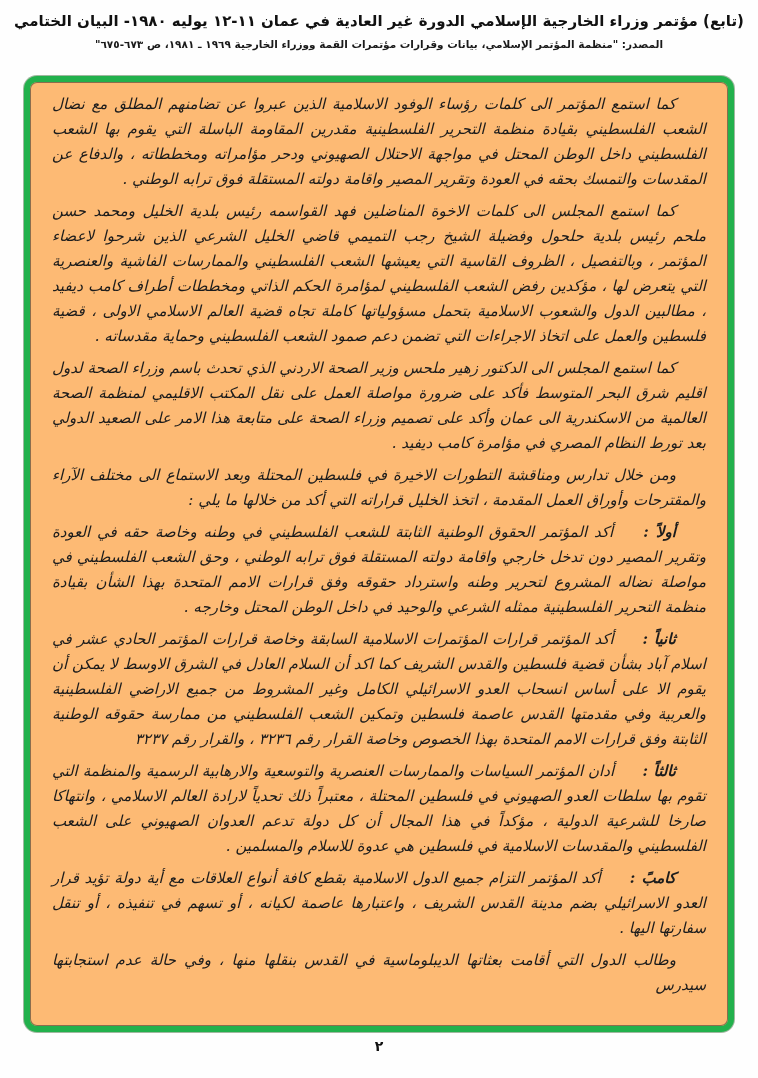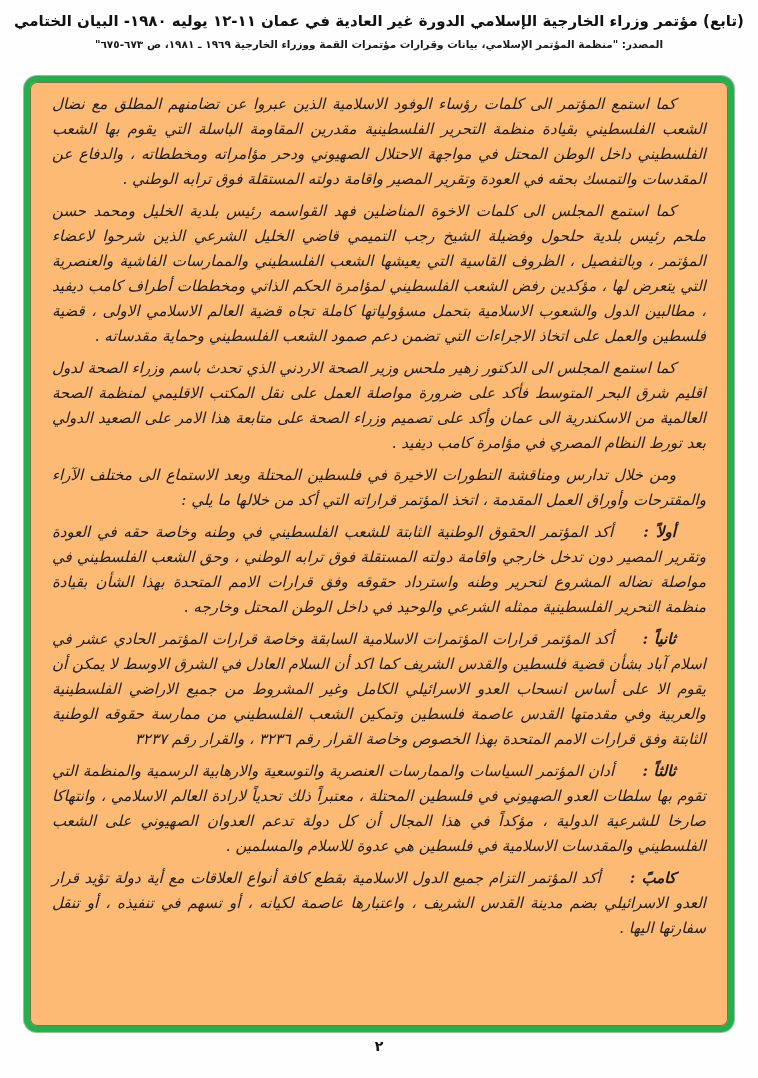--- a/index.html
+++ b/index.html
@@ -91,23 +91,24 @@
   <div class="header">
     <div class="title">(تابع) مؤتمر وزراء الخارجية الإسلامي الدورة غير العادية في عمان ١١-١٢ يوليه ١٩٨٠- البيان الختامي</div>
     <div class="source">المصدر: "منظمة المؤتمر الإسلامي، بيانات وقرارات مؤتمرات القمة ووزراء الخارجية ١٩٦٩ ـ ١٩٨١، ص ٦٧٣-٦٧٥"</div>
   </div>
 
   <div class="highlight-box">
     <div class="content" id="paragraphs" dir="rtl">
         <p class="para">كما استمع المؤتمر الى كلمات رؤساء الوفود الاسلامية الذين عبروا عن تضامنهم المطلق مع نضال الشعب الفلسطيني بقيادة منظمة التحرير الفلسطينية مقدرين المقاومة الباسلة التي يقوم بها الشعب الفلسطيني داخل الوطن المحتل في مواجهة الاحتلال الصهيوني ودحر مؤامراته ومخططاته ، والدفاع عن المقدسات والتمسك بحقه في العودة وتقرير المصير واقامة دولته المستقلة فوق ترابه الوطني .</p>
         <p class="para">كما استمع المجلس الى كلمات الاخوة المناضلين فهد القواسمه رئيس بلدية الخليل ومحمد حسن ملحم رئيس بلدية حلحول وفضيلة الشيخ رجب التميمي قاضي الخليل الشرعي الذين شرحوا لاعضاء المؤتمر ، وبالتفصيل ، الظروف القاسية التي يعيشها الشعب الفلسطيني والممارسات الفاشية والعنصرية التي يتعرض لها ، مؤكدين رفض الشعب الفلسطيني لمؤامرة الحكم الذاتي ومخططات أطراف كامب ديفيد ، مطالبين الدول والشعوب الاسلامية بتحمل مسؤولياتها كاملة تجاه قضية العالم الاسلامي الاولى ، قضية فلسطين والعمل على اتخاذ الاجراءات التي تضمن دعم صمود الشعب الفلسطيني وحماية مقدساته .</p>
         <p class="para">كما استمع المجلس الى الدكتور زهير ملحس وزير الصحة الاردني الذي تحدث باسم وزراء الصحة لدول اقليم شرق البحر المتوسط فأكد على ضرورة مواصلة العمل على نقل المكتب الاقليمي لمنظمة الصحة العالمية من الاسكندرية الى عمان وأكد على تصميم وزراء الصحة على متابعة هذا الامر على الصعيد الدولي بعد تورط النظام المصري في مؤامرة كامب ديفيد .</p>
-        <p class="para">ومن خلال تدارس ومناقشة التطورات الاخيرة في فلسطين المحتلة وبعد الاستماع الى مختلف الآراء والمقترحات وأوراق العمل المقدمة ، اتخذ المؤتمر قراراته التي أكد من خلالها ما يلي :</p>
+        <p class="para">ومن خلال تدارس ومناقشة التطورات الاخيرة في فلسطين المحتلة وبعد الاستماع الى مختلف الآراء والمقترحات وأوراق العمل المقدمة ، اتخذ الخليل قراراته التي أكد من خلالها ما يلي :</p>
         <p class="para"><span class="para-label">أولاً : </span>أكد المؤتمر الحقوق الوطنية الثابتة للشعب الفلسطيني في وطنه وخاصة حقه في العودة وتقرير المصير دون تدخل خارجي واقامة دولته المستقلة فوق ترابه الوطني ، وحق الشعب الفلسطيني في مواصلة نضاله المشروع لتحرير وطنه واسترداد حقوقه وفق قرارات الامم المتحدة بهذا الشأن بقيادة منظمة التحرير الفلسطينية ممثله الشرعي والوحيد في داخل الوطن المحتل وخارجه .</p>
         <p class="para"><span class="para-label">ثانياً : </span>أكد المؤتمر قرارات المؤتمرات الاسلامية السابقة وخاصة قرارات المؤتمر الحادي عشر في اسلام آباد بشأن قضية فلسطين والقدس الشريف كما اكد أن السلام العادل في الشرق الاوسط لا يمكن أن يقوم الا على أساس انسحاب العدو الاسرائيلي الكامل وغير المشروط من جميع الاراضي الفلسطينية والعربية وفي مقدمتها القدس عاصمة فلسطين وتمكين الشعب الفلسطيني من ممارسة حقوقه الوطنية الثابتة وفق قرارات الامم المتحدة بهذا الخصوص وخاصة القرار رقم ٣٢٣٦ ، والقرار رقم ٣٢٣٧</p>
         <p class="para"><span class="para-label">ثالثاً : </span>أدان المؤتمر السياسات والممارسات العنصرية والتوسعية والارهابية الرسمية والمنظمة التي تقوم بها سلطات العدو الصهيوني في فلسطين المحتلة ، معتبراً ذلك تحدياً لارادة العالم الاسلامي ، وانتهاكا صارخا للشرعية الدولية ، مؤكداً في هذا المجال أن كل دولة تدعم العدوان الصهيوني على الشعب الفلسطيني والمقدسات الاسلامية في فلسطين هي عدوة للاسلام والمسلمين .</p>
         <p class="para"><span class="para-label">كامبً : </span>أكد المؤتمر التزام جميع الدول الاسلامية بقطع كافة أنواع العلاقات مع أية دولة تؤيد قرار العدو الاسرائيلي بضم مدينة القدس الشريف ، واعتبارها عاصمة لكيانه ، أو تسهم في تنفيذه ، أو تنقل سفارتها اليها .</p>
+        <p class="para">وطالب الدول التي أقامت بعثاتها الديبلوماسية في القدس بنقلها منها ، وفي حالة عدم استجابتها سيدرس</p>
       </div>
   </div>
 
   <div class="page-number">٢</div>
 
 </div>
 
 </body></html>

